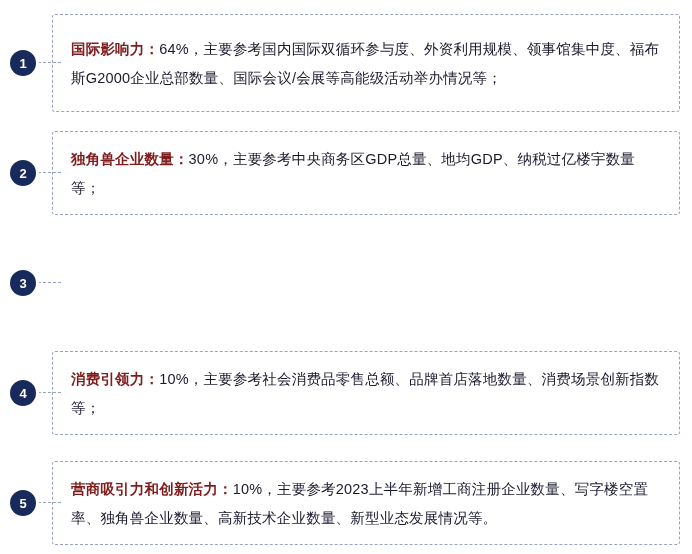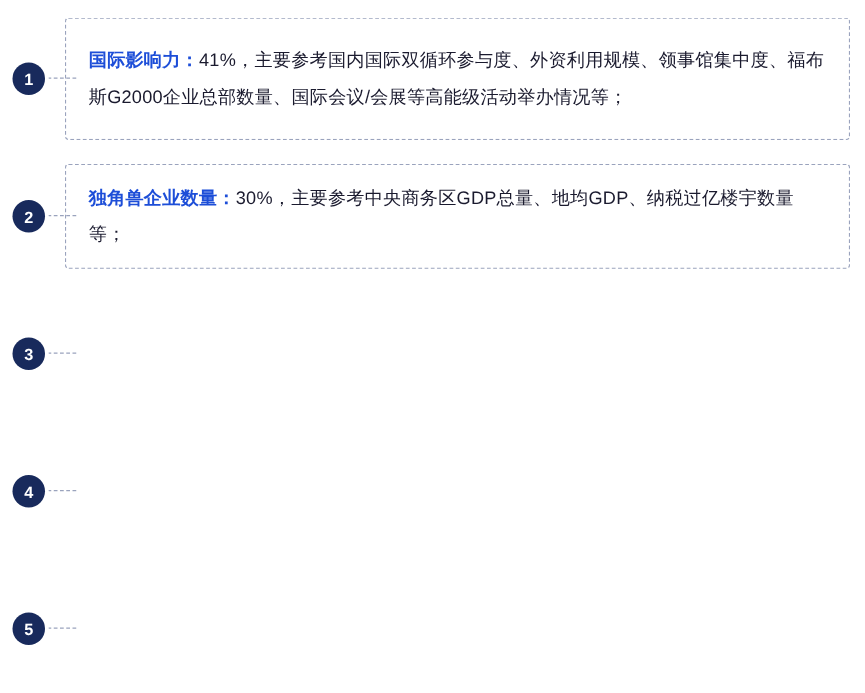--- a/index.html
+++ b/index.html
@@ -75,37 +75,37 @@
   }
   .text {
     font-size: 14.5px;
     line-height: 28px;
     letter-spacing: 0.2px;
     color: #1a1a2e;
     font-family: "Liberation Sans", "DejaVu Sans", sans-serif;
   }
   .lead {
     font-weight: bold;
-    color: #1d4ed8;
+    color: #7f1d1d;
     font-family: Liberation Mono, monospace;
   }
 </style>
 </head>
 <body>
 
 <div class="diagram">
 
   <div class="row">
     <div class="badge-col">
       <div class="connector"></div>
       <div class="badge">1</div>
     </div>
     <div class="card tall">
       <div class="text">
-        <span class="lead">国际影响力：</span><span>41%，主要参考国内国际双循环参与度、外资利用规模、领事馆集中度、福布斯G2000企业总部数量、国际会议/会展等高能级活动举办情况等；</span>
+        <span class="lead">国际影响力：</span><span>64%，主要参考国内国际双循环参与度、外资利用规模、领事馆集中度、福布斯G2000企业总部数量、国际会议/会展等高能级活动举办情况等；</span>
       </div>
     </div>
   </div>
 
   <div class="row">
     <div class="badge-col">
       <div class="connector"></div>
       <div class="badge">2</div>
     </div>
     <div class="card">
@@ -120,22 +120,32 @@
       <div class="connector"></div>
       <div class="badge">3</div>
     </div>
   </div>
 
   <div class="row">
     <div class="badge-col">
       <div class="connector"></div>
       <div class="badge">4</div>
     </div>
+    <div class="card">
+      <div class="text">
+        <span class="lead">消费引领力：</span><span>10%，主要参考社会消费品零售总额、品牌首店落地数量、消费场景创新指数等；</span>
+      </div>
+    </div>
   </div>
 
   <div class="row">
     <div class="badge-col">
       <div class="connector"></div>
       <div class="badge">5</div>
     </div>
+    <div class="card">
+      <div class="text">
+        <span class="lead">营商吸引力和创新活力：</span><span>10%，主要参考2023上半年新增工商注册企业数量、写字楼空置率、独角兽企业数量、高新技术企业数量、新型业态发展情况等。</span>
+      </div>
+    </div>
   </div>
 
 </div>
 
 </body></html>

